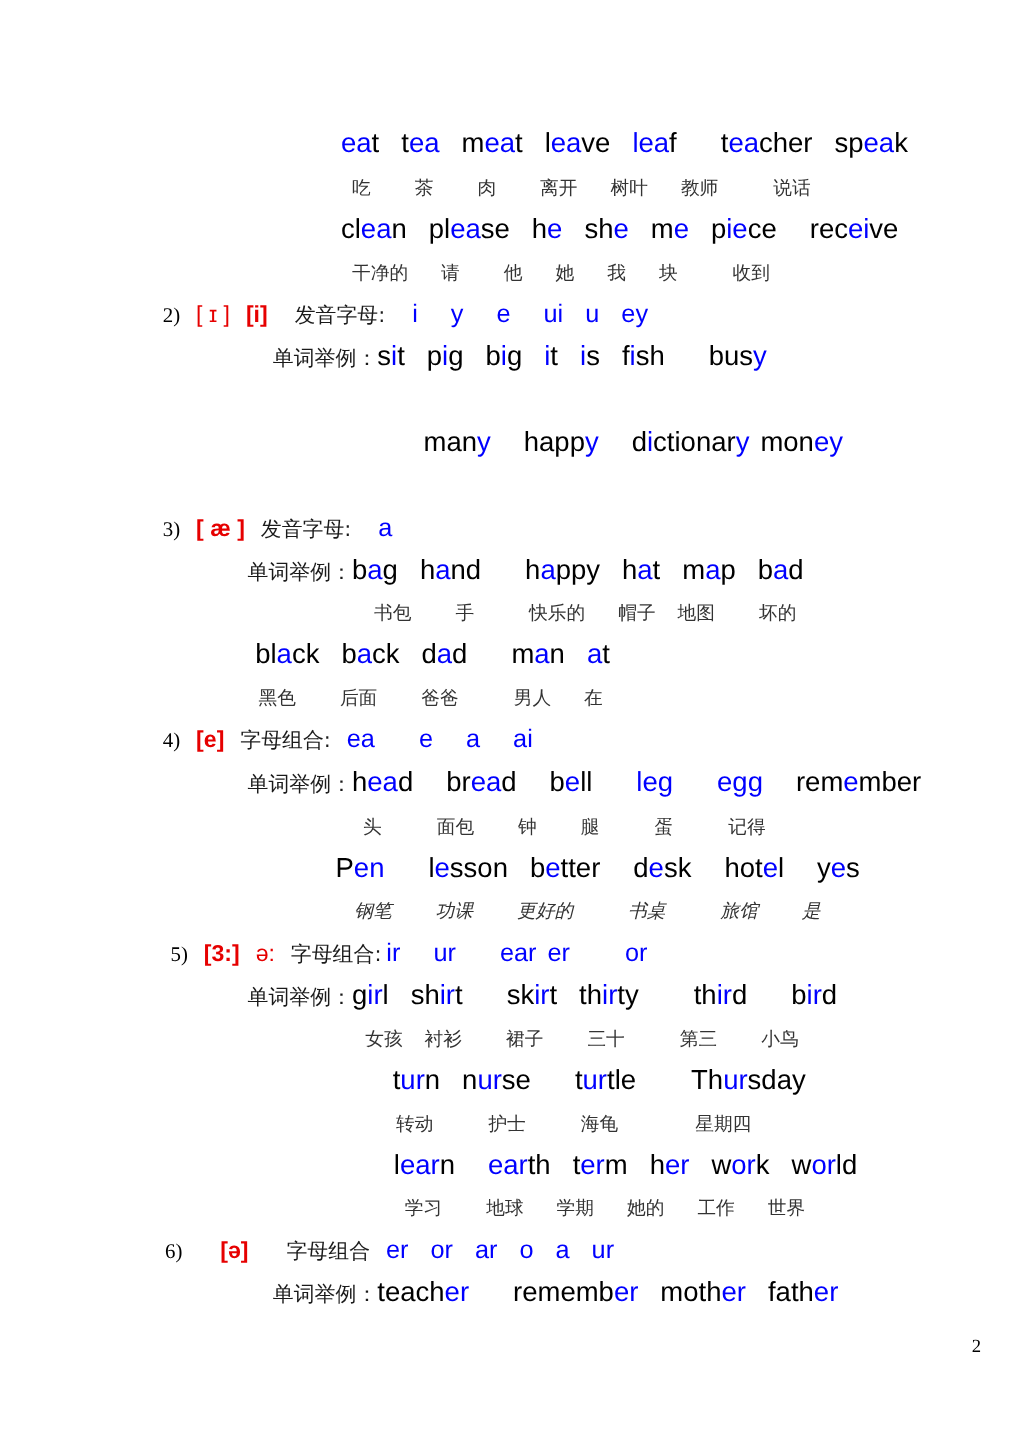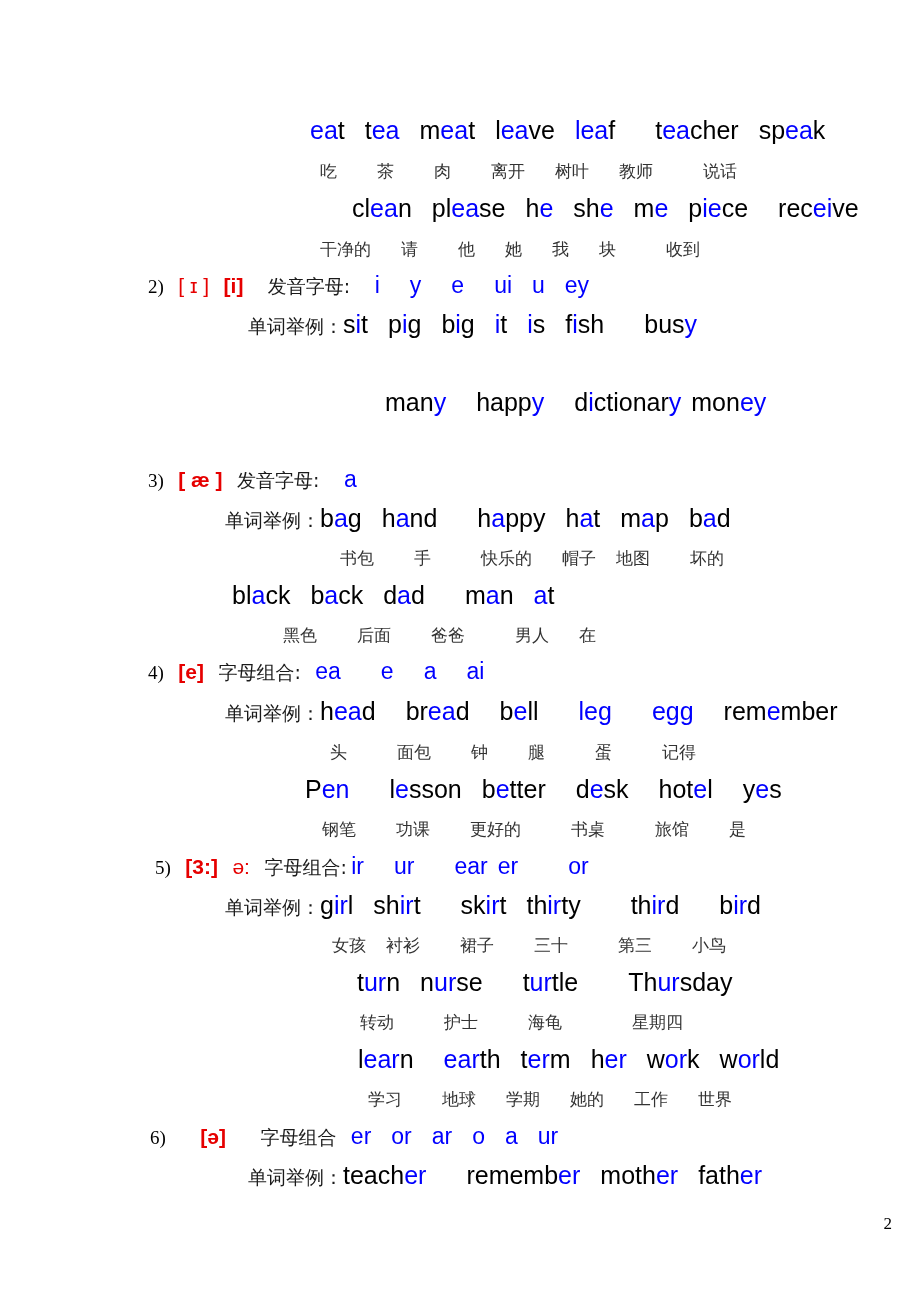--- a/index.html
+++ b/index.html
@@ -79,21 +79,21 @@
 <div class="page">
 
   <div class="row en" style="left:310px; top:118px;">
     <span class="word"><span></span><span class="hl">ea</span><span>t</span></span><span class="sp-2"></span><span class="word"><span>t</span><span class="hl">ea</span><span></span></span><span class="sp-2"></span><span class="word"><span>m</span><span class="hl">ea</span><span>t</span></span><span class="sp-2"></span><span class="word"><span>l</span><span class="hl">ea</span><span>ve</span></span><span class="sp-2"></span><span class="word"><span></span><span class="hl">lea</span><span>f</span></span><span class="sp-4"></span><span class="word"><span>t</span><span class="hl">ea</span><span>cher</span></span><span class="sp-2"></span><span class="word"><span>sp</span><span class="hl">ea</span><span>k</span></span>
   </div>
 
   <div class="row cn" style="left:320px; top:163px;">
     <span>吃</span><span class="sp-4"></span><span>茶</span><span class="sp-4"></span><span>肉</span><span class="sp-4"></span><span>离开</span><span class="sp-3"></span><span>树叶</span><span class="sp-3"></span><span>教师</span><span class="sp-5"></span><span>说话</span>
   </div>
 
-  <div class="row en" style="left:310px; top:196px;margin-left:42px;">
+  <div class="row en" style="left:310px; top:196px;">
     <span class="word"><span>cl</span><span class="hl">ea</span><span>n</span></span><span class="sp-2"></span><span class="word"><span>pl</span><span class="hl">ea</span><span>se</span></span><span class="sp-2"></span><span class="word"><span>h</span><span class="hl">e</span><span></span></span><span class="sp-2"></span><span class="word"><span>sh</span><span class="hl">e</span><span></span></span><span class="sp-2"></span><span class="word"><span>m</span><span class="hl">e</span><span></span></span><span class="sp-2"></span><span class="word"><span>p</span><span class="hl">ie</span><span>ce</span></span><span class="sp-3"></span><span class="word"><span>rec</span><span class="hl">ei</span><span>ve</span></span>
   </div>
 
   <div class="row cn" style="left:320px; top:241px;">
     <span>干净的</span><span class="sp-3"></span><span>请</span><span class="sp-4"></span><span>他</span><span class="sp-3"></span><span>她</span><span class="sp-3"></span><span>我</span><span class="sp-3"></span><span>块</span><span class="sp-5"></span><span>收到</span>
   </div>
 
   <div class="row" style="left:148px; top:274px;">
     <span class="num">2)</span>
     <span class="sp-1"></span><span class="red" style="font-size:21px;">[ ɪ ]</span>
@@ -124,21 +124,21 @@
   </div>
 
   <div class="row cn" style="left:340px; top:550px;">
     <span>书包</span><span class="sp-4"></span><span>手</span><span class="sp-5"></span><span>快乐的</span><span class="sp-3"></span><span>帽子</span><span class="sp-2"></span><span>地图</span><span class="sp-4"></span><span>坏的</span>
   </div>
 
   <div class="row en" style="left:232px; top:583px;">
     <span class="word"><span>bl</span><span class="hl">a</span><span>ck</span></span><span class="sp-2"></span><span class="word"><span>b</span><span class="hl">a</span><span>ck</span></span><span class="sp-2"></span><span class="word"><span>d</span><span class="hl">a</span><span>d</span></span><span class="sp-4"></span><span class="word"><span>m</span><span class="hl">a</span><span>n</span></span><span class="sp-2"></span><span class="word"><span></span><span class="hl">a</span><span>t</span></span>
   </div>
 
-  <div class="row cn" style="left:235px; top:627px;margin-left:48px;">
+  <div class="row cn" style="left:235px; top:627px;">
     <span>黑色</span><span class="sp-4"></span><span>后面</span><span class="sp-4"></span><span>爸爸</span><span class="sp-5"></span><span>男人</span><span class="sp-3"></span><span>在</span>
   </div>
 
   <div class="row" style="left:148px; top:660px;">
     <span class="num">4)</span>
     <span class="sp-1"></span><span class="red" style="font-size:21px; font-weight:bold;">[e]</span>
     <span class="sp-1"></span><span class="label-cn">字母组合:</span>
     <span class="sp-1"></span><span class="blueletters"><span>ea</span><span class="sp-4"></span><span>e</span><span class="sp-3"></span><span>a</span><span class="sp-3"></span><span>ai</span></span>
   </div>
 
@@ -147,21 +147,21 @@
   </div>
 
   <div class="row cn" style="left:330px; top:744px;">
     <span>头</span><span class="sp-5"></span><span>面包</span><span class="sp-4"></span><span>钟</span><span class="sp-4"></span><span>腿</span><span class="sp-5"></span><span>蛋</span><span class="sp-5"></span><span>记得</span>
   </div>
 
   <div class="row en" style="left:305px; top:777px;">
     <span class="word"><span>P</span><span class="hl">en</span><span></span></span><span class="sp-4"></span><span class="word"><span>l</span><span class="hl">e</span><span>sson</span></span><span class="sp-2"></span><span class="word"><span>b</span><span class="hl">e</span><span>tter</span></span><span class="sp-3"></span><span class="word"><span>d</span><span class="hl">e</span><span>sk</span></span><span class="sp-3"></span><span class="word"><span>hot</span><span class="hl">e</span><span>l</span></span><span class="sp-3"></span><span class="word"><span>y</span><span class="hl">e</span><span>s</span></span>
   </div>
 
-  <div class="row cn" style="left:322px; top:821px;">
+  <div class="row cn" style="left:322px; top:821px;font-style:italic;">
     <span>钢笔</span><span class="sp-4"></span><span>功课</span><span class="sp-4"></span><span>更好的</span><span class="sp-5"></span><span>书桌</span><span class="sp-5"></span><span>旅馆</span><span class="sp-4"></span><span>是</span>
   </div>
 
   <div class="row" style="left:155px; top:855px;">
     <span class="num">5)</span>
     <span class="sp-1"></span><span class="red" style="font-size:21px; font-weight:bold;">[3:]</span>
     <span class="sp-1"></span><span class="red" style="font-size:21px;">ə:</span>
     <span class="sp-1"></span><span class="label-cn">字母组合:</span>
     <span class="blueletters"><span>ir</span><span class="sp-3"></span><span>ur</span><span class="sp-4"></span><span>ear</span><span class="sp-1"></span><span>er</span><span class="sp-5"></span><span>or</span></span>
   </div>

